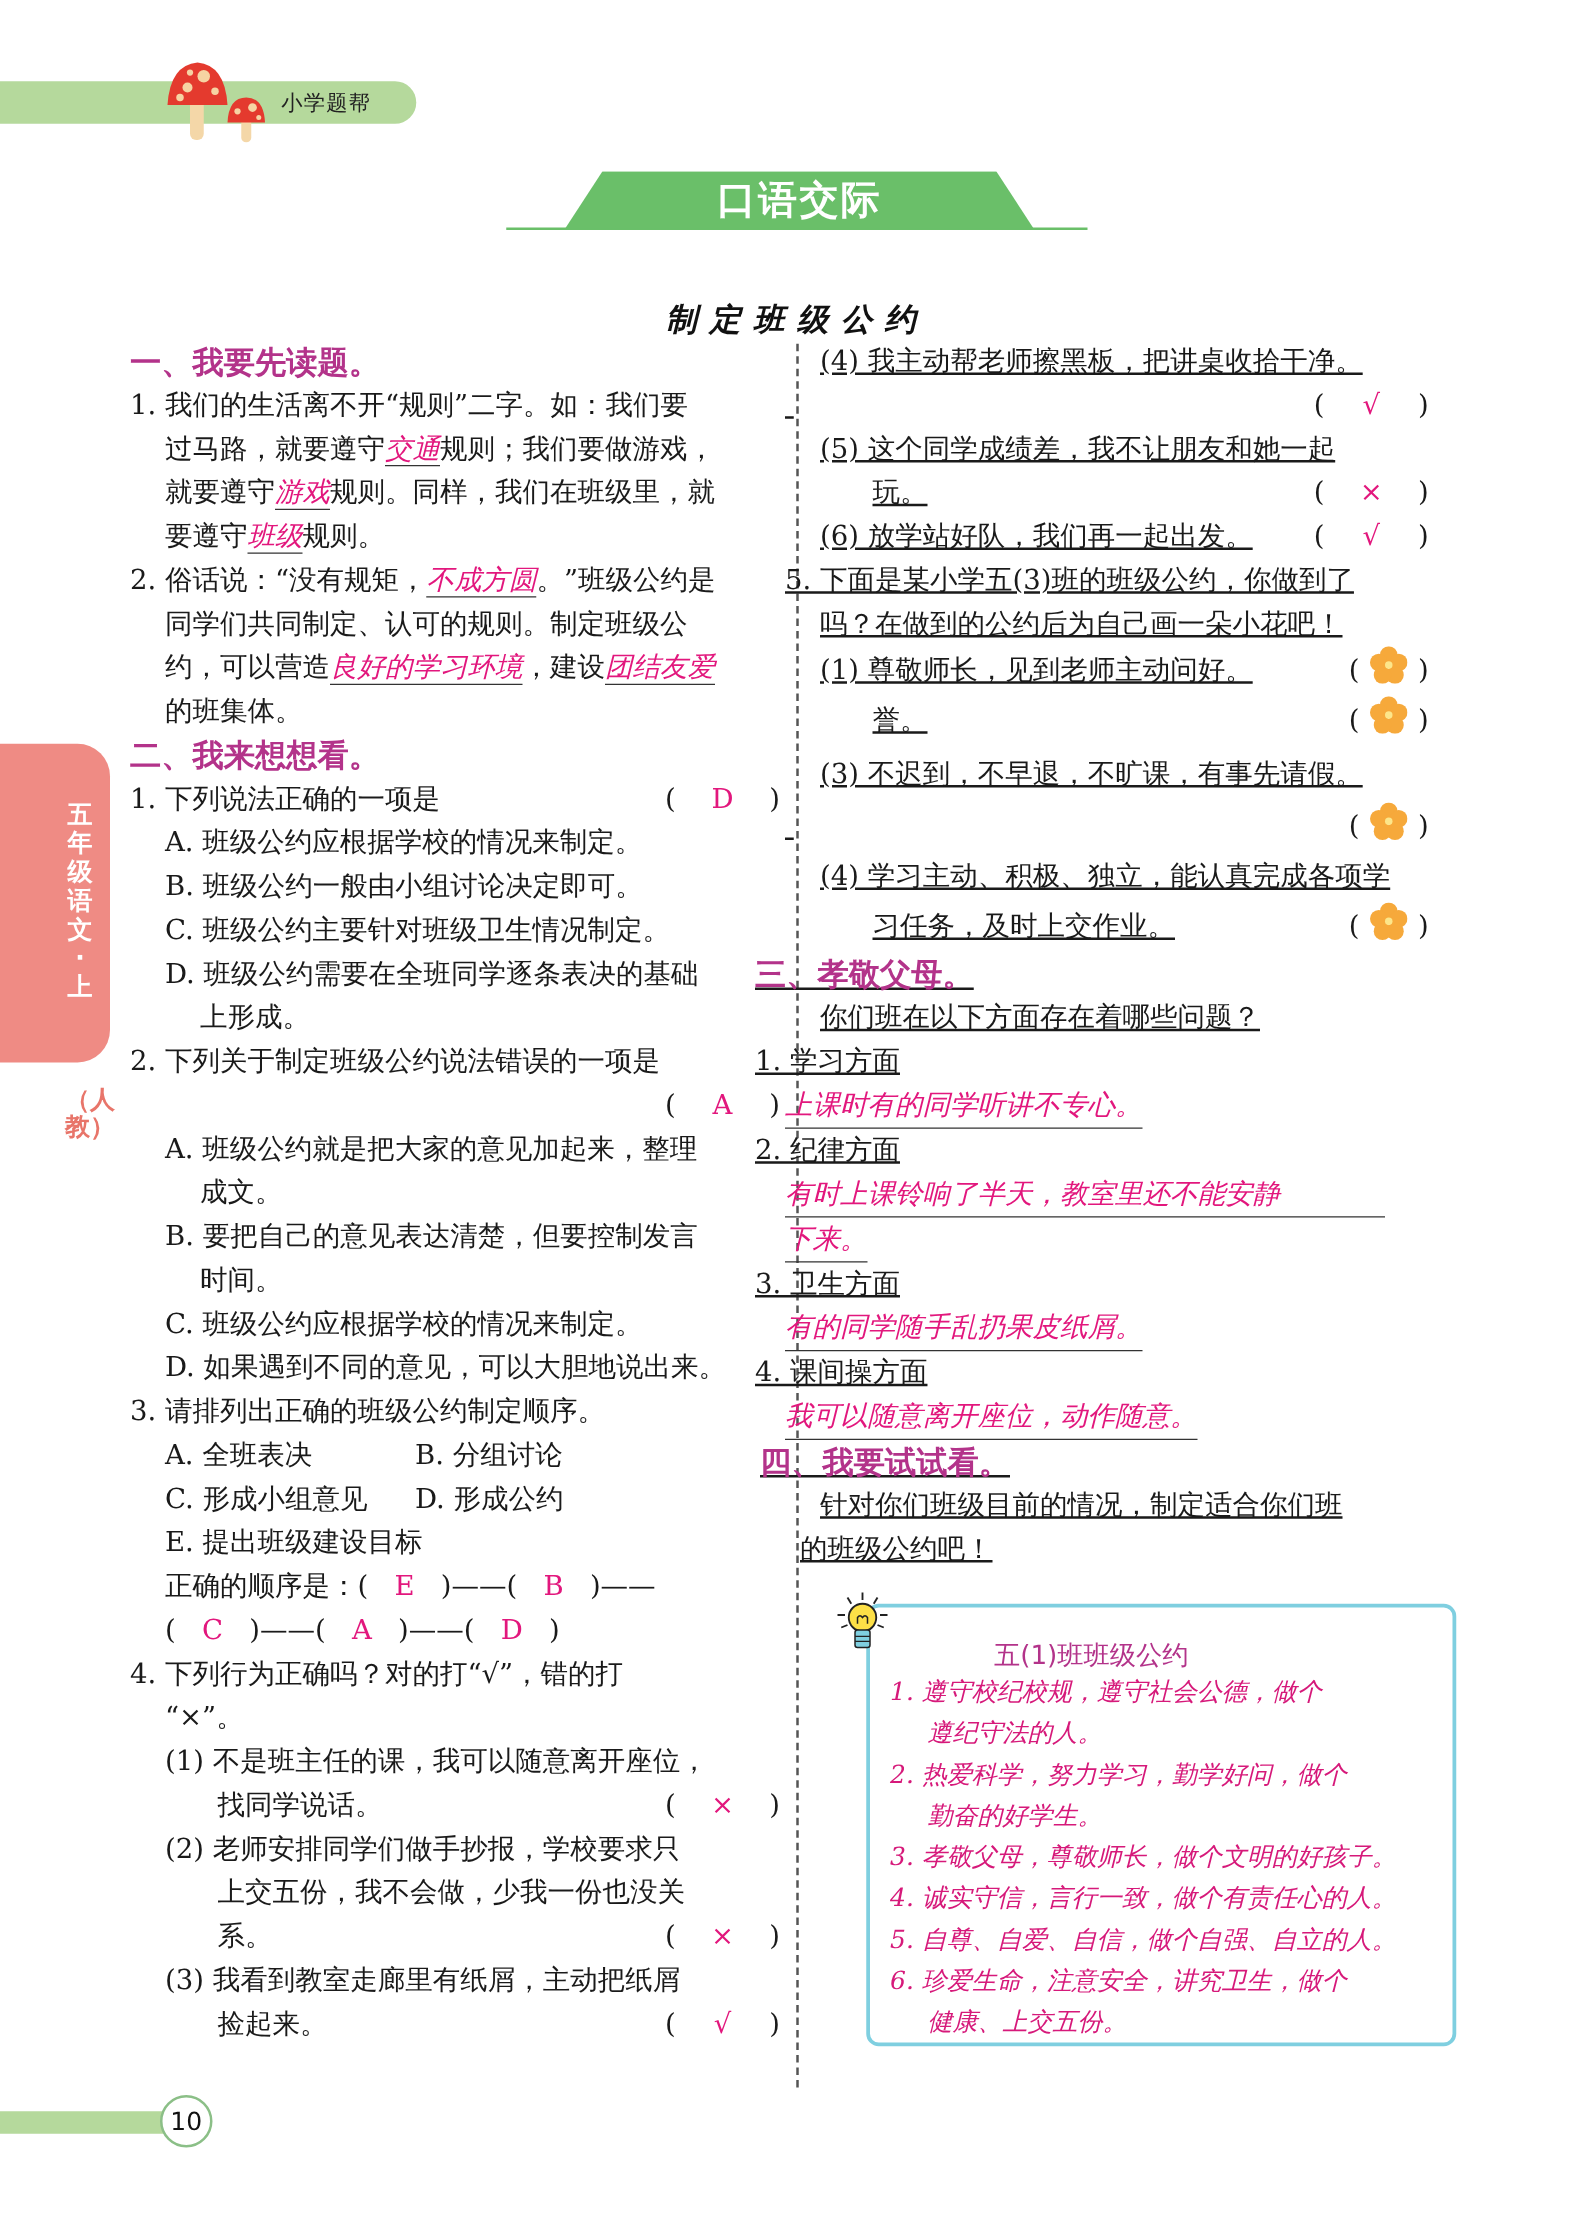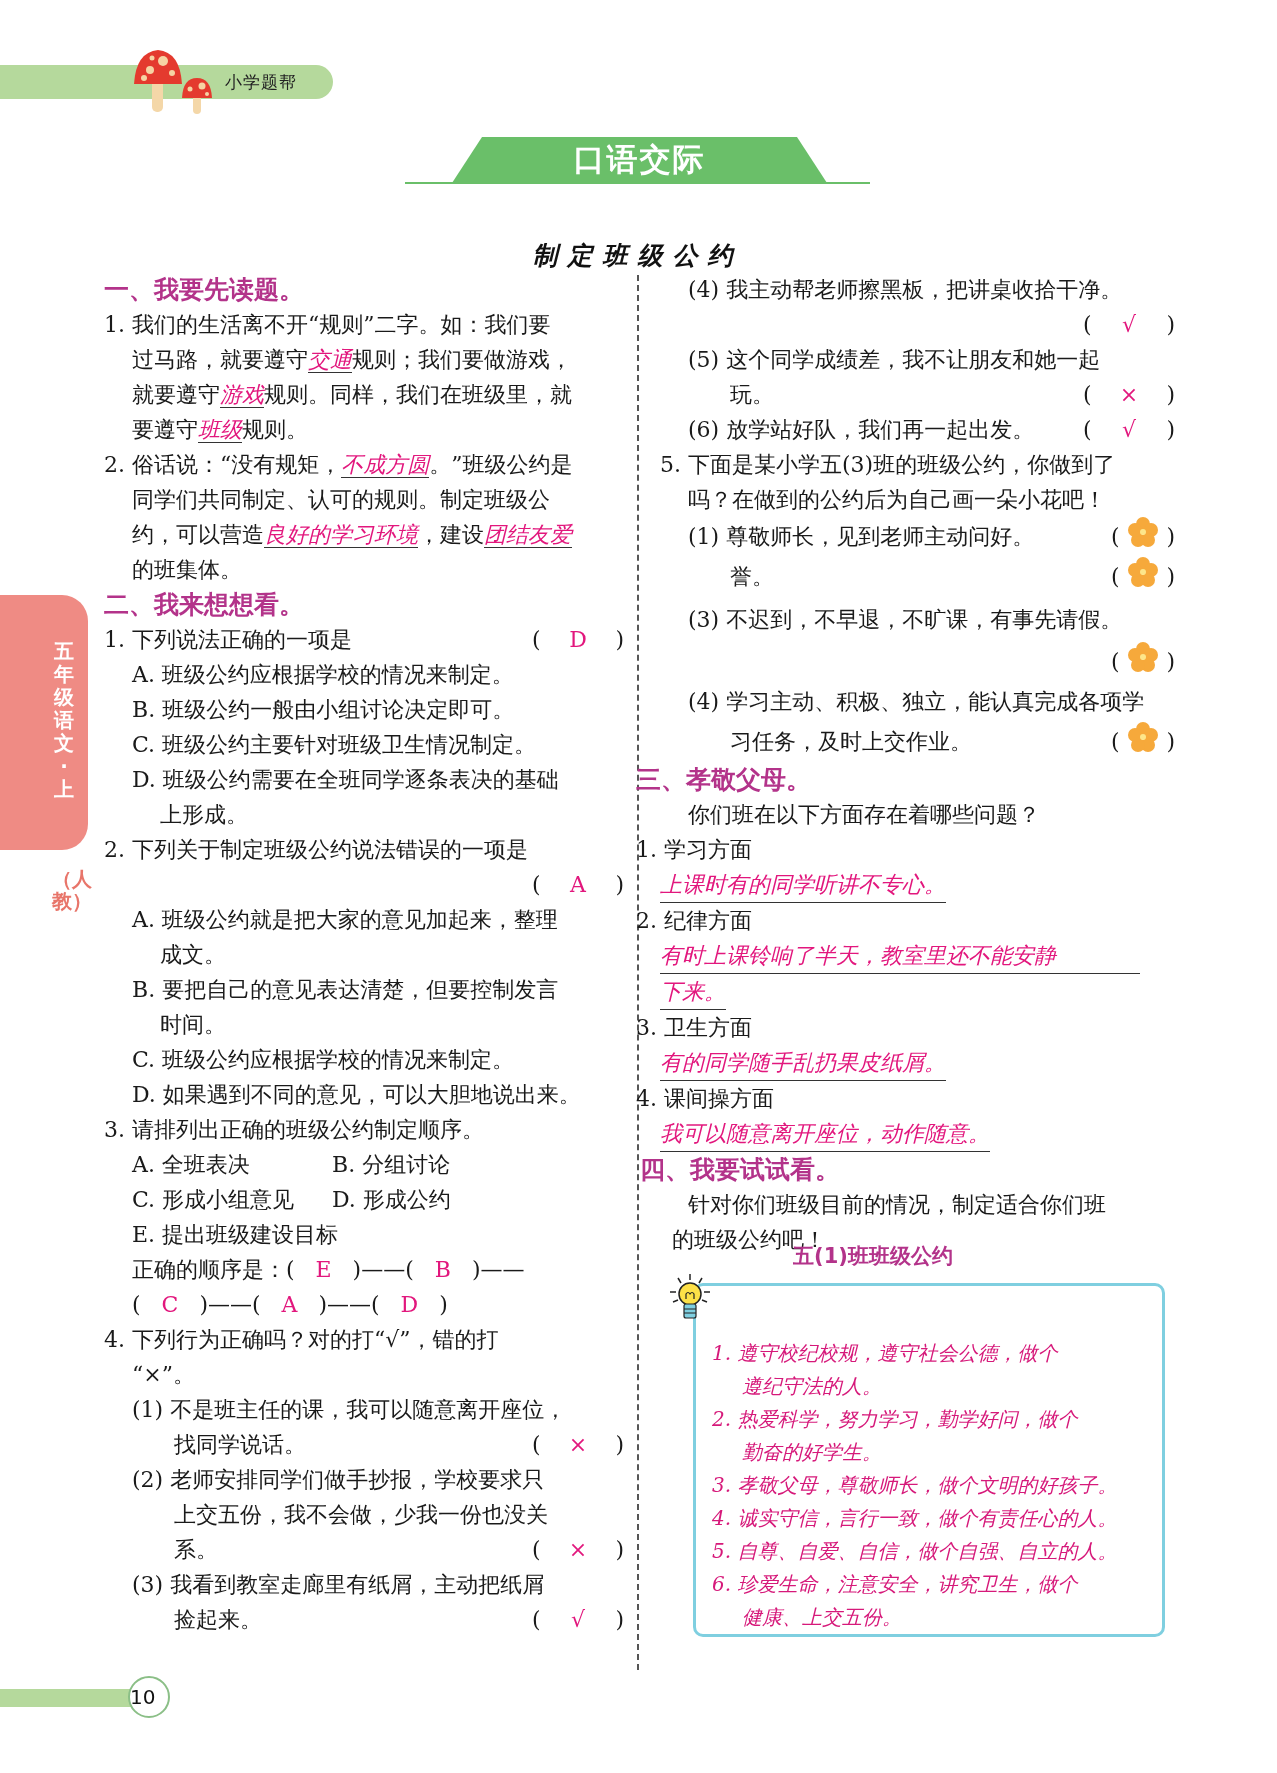--- a/index.html
+++ b/index.html
@@ -19,45 +19,45 @@
   .subtitle { position: absolute; left: 400px; top: 215px; width: 475px; text-align: center; font-family: "DejaVu Serif", serif; font-weight: bold; font-style: italic; font-size: 25px; letter-spacing: 10px; color: #111; margin-top: 24px; }
 
   
   .side-tab { position: absolute; left: 0; top: 595px; width: 88px; height: 255px; background: #ef8b84; border-radius: 0 26px 26px 0; }
   .side-tab-text { position: absolute; left: 52px; top: 640px; width: 24px; font-family: "DejaVu Sans", sans-serif; font-weight: bold; font-size: 20px; line-height: 23px; color: #fff; text-align: center; }
   .side-pub { position: absolute; left: 52px; top: 868px; width: 24px; font-family: "DejaVu Sans", sans-serif; font-weight: bold; font-size: 20px; line-height: 22px; color: #e8756a; text-align: center; }
 
   
   .col { position: absolute; font-size: 22px; line-height: 35px; }
   .col-left { left: 104px; top: 272px; width: 520px; }
-  .col-right { left: 660px; top: 272px; width: 515px; }
+  .col-right { left: 628px; top: 272px; width: 515px; text-decoration: underline; }
   .divider { position: absolute; left: 637px; top: 275px; width: 0; height: 1395px; border-left: 2px dashed #555; }
 
   .sec-h { color: #b3338a; font-family: "DejaVu Sans", sans-serif; font-weight: bold; font-size: 25px; }
   .line { display: block; white-space: nowrap; }
   .ind1 { padding-left: 28px; }
   .ind2 { padding-left: 56px; }
   .ind3 { padding-left: 70px; }
   .ans { color: #e2177d; }
   .fill { color: #e2177d; border-bottom: 1.5px solid #333; font-family: "DejaVu Serif", serif; font-style: italic; }
   .paren { float: right; width: 92px; display: flex; justify-content: space-between; }
   .paren .ans { flex: 1; text-align: center; }
   .flower { display: inline-block; width: 30px; height: 30px; vertical-align: middle; }
   .blank-line { display: inline-block; border-bottom: 1.5px solid #333; color: #e2177d; font-style: italic; }
 
   
   .rules-box { position: absolute; left: 693px; top: 1283px; width: 472px; height: 354px; border: 3px solid #7fcfe0; border-radius: 10px; background: #fff; }
-  .rules-title { position: absolute; left: 693px; top: 1242px; width: 360px; text-align: center; color: #b3338a; font-family: "DejaVu Sans", sans-serif; font-weight: bold; font-size: 21px; }
+  .rules-title { position: absolute; left: 693px; top: 1310px; width: 360px; text-align: center; color: #b3338a; font-family: "DejaVu Sans", sans-serif; font-weight: normal; font-size: 21px; }
   .rules-list { position: absolute; left: 712px; top: 1337px; width: 445px; font-size: 20px; line-height: 33px; color: #d6197a; font-style: italic; }
   .rules-list .line.ind { padding-left: 30px; }
   .bulb { position: absolute; left: 668px; top: 1272px; width: 44px; height: 58px; }
 
   
   .foot-bar { position: absolute; left: 0; top: 1689px; width: 135px; height: 18px; background: #b5d99c; }
-  .page-num { position: absolute; left: 128px; top: 1676px; width: 42px; height: 42px; border-radius: 50%; border: 2px solid #8bbf87; background: #fff; font-family: "DejaVu Sans", sans-serif; font-size: 20px; line-height: 38px; text-align: left; color: #111; }
+  .page-num { position: absolute; left: 128px; top: 1676px; width: 42px; height: 42px; border-radius: 50%; border: 2px solid #8bbf87; background: #fff; font-family: "DejaVu Sans", sans-serif; font-size: 20px; line-height: 38px; text-align: center; color: #111; }
 </style>
 </head>
 <body>
 
 <div class="top-bar"></div>
 <svg class="mushroom-big" viewBox="0 0 52 64">
   <rect x="20" y="30" width="11" height="34" rx="5" fill="#f4d7a8"></rect>
   <path d="M2 36 Q4 4 26 2 Q48 4 50 36 Z" fill="#e43a2e"></path>
   <circle cx="31" cy="13" r="5" fill="#f6d3a3"></circle>
   <circle cx="18" cy="22" r="4" fill="#f6d3a3"></circle>

